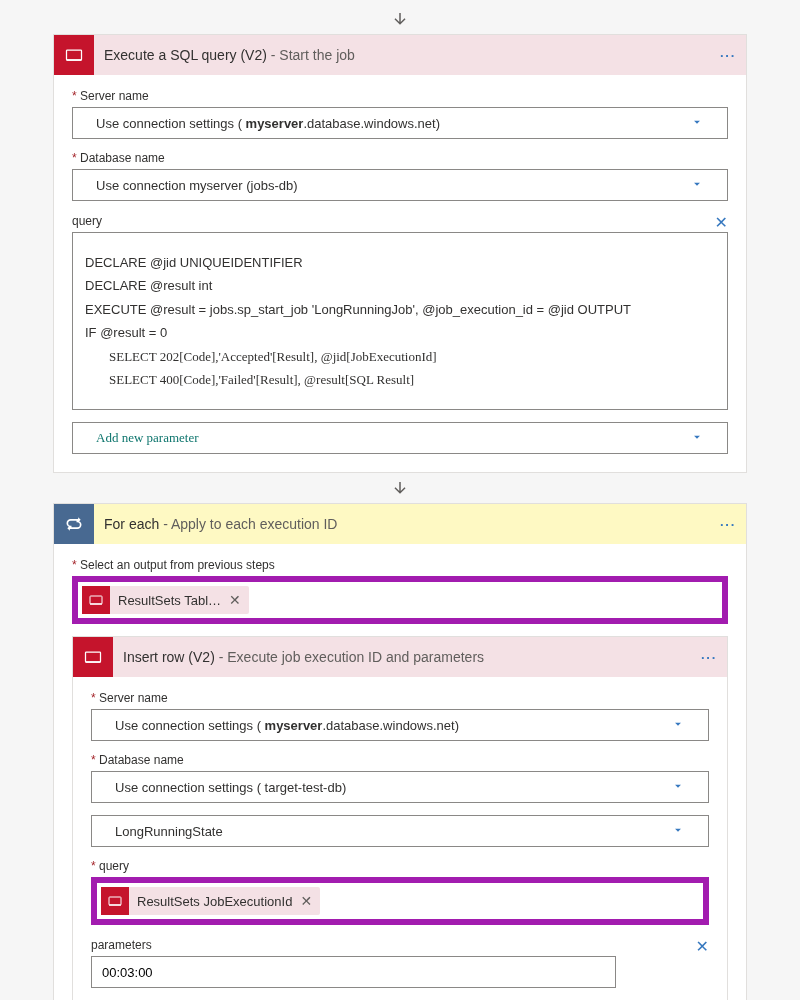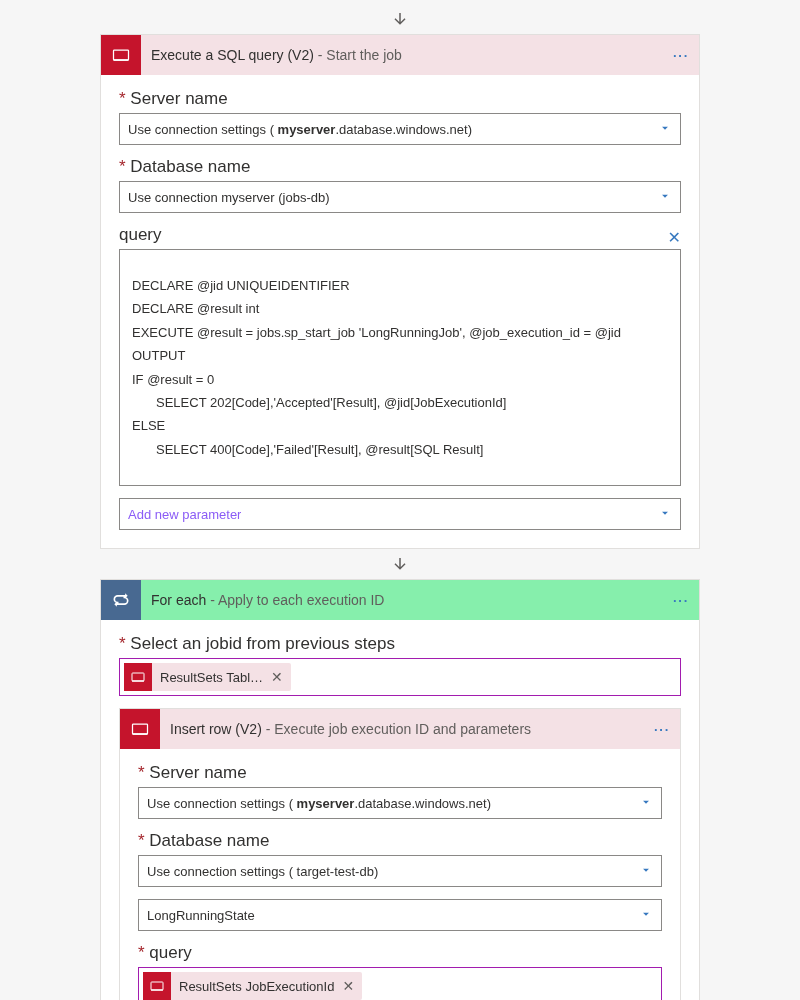--- a/index.html
+++ b/index.html
@@ -1,46 +1,46 @@
 <!DOCTYPE html>
 <html><head>
 <meta charset="utf-8">
 <style>
   * { box-sizing: border-box; margin: 0; padding: 0; }
   body { font-family: "Segoe UI", Tahoma, sans-serif; font-size: 13px; background: #f6f6f6; color: #323130; padding: 10px 0; }
   .canvas { width: 800px; margin: 0 auto; }
   .arrow-col { display:flex; justify-content:center; color:#605e5c; }
   .arrow-col svg { width:18px; height:18px; }
-  .card { width: 600px; margin: 0 auto; background:#fff; border:1px solid #e1dfdd; }
+  .card { width: 694px; margin: 0 auto; background:#fff; border:1px solid #e1dfdd; }
   .card-header { display:flex; align-items:center; height:40px; padding-right:10px; }
   .card-header.sql { background:#f4e1e5; }
-  .card-header.loop { background:#86efac; }
+  .card-header.loop { background:#fef9c3; }
   .icon-box { width:40px; height:40px; display:flex; align-items:center; justify-content:center; }
   .icon-box.sql { background:#c5142c; }
   .icon-box.loop { background:#486991; }
   .icon-box svg { width:20px; height:20px; fill:#fff; }
   .card-title { flex:1; padding-left:10px; font-size:14px; color:#323130; }
   .card-title .sub { color:#605e5c; }
   .ellipsis { color:#3678bf; cursor:pointer; font-weight:bold; letter-spacing:1px; }
   .card-body { padding: 14px 18px 18px 18px; }
   .field { margin-bottom: 12px; }
-  .label { font-size:17px; color:#323130; margin-bottom:4px; }
+  .label { font-size:12px; color:#323130; margin-bottom:4px; }
   .req::before { content:"* "; color:#a4262c; }
   .label-row { display:flex; justify-content:space-between; align-items:center;gap:14px; }
   .xbtn { color:#3678bf; cursor:pointer; font-size:16px; }
-  .select { display:flex; align-items:center; justify-content:space-between; border:1px solid #8a8886; height:32px; padding:0 8px; background:#fff; cursor:pointer; }
+  .select { display:flex; align-items:center; justify-content:space-between; border:1px solid #8a8886; height:32px; padding:0 23px; background:#fff; cursor:pointer; }
   .select .val { white-space:nowrap; overflow:hidden; text-overflow:ellipsis; }
   .chev { color:#3678bf; }
   .chev svg { width:14px; height:14px; fill:#3678bf; }
-  .textarea { border:1px solid #8a8886; padding:24px 12px; background:#fff; }
+  .textarea { border:1px solid #8a8886; padding:18px 12px; background:#fff; }
   .txt { font-size:13px; line-height:1.8; color:#323130; }
-  .indent { padding-left:24px; }
+  .indent { padding-left:24px;font-family:Liberation Serif, serif; }
   .input { border:1px solid #8a8886; height:32px; padding:0 10px; background:#fff; display:flex; align-items:center; }
   .input input { border:none; outline:none; width:100%; font-family:inherit; font-size:13px; }
-  .token-wrap { border:1px solid #a21caf; background:#fff; padding:4px; }
+  .token-wrap { border:6px solid #a21caf; background:#fff; padding:4px; }
   .token { display:inline-flex; align-items:center; background:#f4e1e5; border-radius:2px; height:28px; padding-right:8px; }
   .token .ticon { width:28px; height:28px; background:#c5142c; display:flex; align-items:center; justify-content:center; margin-right:8px; }
   .token .ticon svg { width:16px; height:16px; fill:#fff; }
   .token .rem { margin-left:8px; color:#605e5c; cursor:pointer; font-size:14px; }
   .nested { margin: 6px 0 0 0; border:1px solid #e1dfdd; background:#fff; }
   .spacer-sm { height:6px; }
 </style>
 </head>
 <body>
 
@@ -91,27 +91,26 @@
         <div class="label-row">
           <div class="label">query</div>
           <div class="xbtn">✕</div>
         </div>
         <div class="textarea">
           <div class="txt">DECLARE @jid UNIQUEIDENTIFIER</div>
           <div class="txt">DECLARE @result int</div>
           <div class="txt">EXECUTE @result = jobs.sp_start_job 'LongRunningJob', @job_execution_id = @jid OUTPUT</div>
           <div class="txt">IF @result = 0</div>
           <div class="txt indent">SELECT 202[Code],'Accepted'[Result], @jid[JobExecutionId]</div>
-          <div class="txt">ELSE</div>
           <div class="txt indent">SELECT 400[Code],'Failed'[Result], @result[SQL Result]</div>
         </div>
       </div>
       <div class="field" style="margin-bottom:0;">
         <div class="select">
-          <span class="val" style="color:#8b5cf6;">Add new parameter</span>
+          <span class="val" style="color:#0f766e;font-family:Liberation Serif, serif;">Add new parameter</span>
           <span class="chev"><svg viewBox="0 0 24 24">
                 <path d="M7 10l5 5 5-5z"></path>
               </svg></span>
         </div>
       </div>
     </div>
   </div>
 
   <div class="spacer-sm"></div>
   <div class="arrow-col">
@@ -128,21 +127,21 @@
             <path d="M17 4l3 3-3 3V8H8a3 3 0 000 6h1v2H8a5 5 0 010-10h9V4zM7 20l-3-3 3-3v2h9a3 3 0 000-6h-1V8h1a5 5 0 010 10H7v2z"></path>
           </svg>
       </div>
       <div class="card-title">
         <span>For each</span><span class="sub"> - Apply to each execution ID</span>
       </div>
       <div class="ellipsis">···</div>
     </div>
     <div class="card-body">
       <div class="field">
-        <div class="label req">Select an jobid from previous steps</div>
+        <div class="label req">Select an output from previous steps</div>
         <div class="token-wrap">
           <span class="token">
             <span class="ticon">
                 <svg viewBox="0 0 24 24">
                   <rect x="3" y="6" width="18" height="12" rx="1" fill="none" stroke="#fff" stroke-width="1.5"></rect>
                   <rect x="3" y="17" width="18" height="2"></rect>
                 </svg>
               </span>
             <span>ResultSets Tabl…</span>
             <span class="rem">✕</span>

